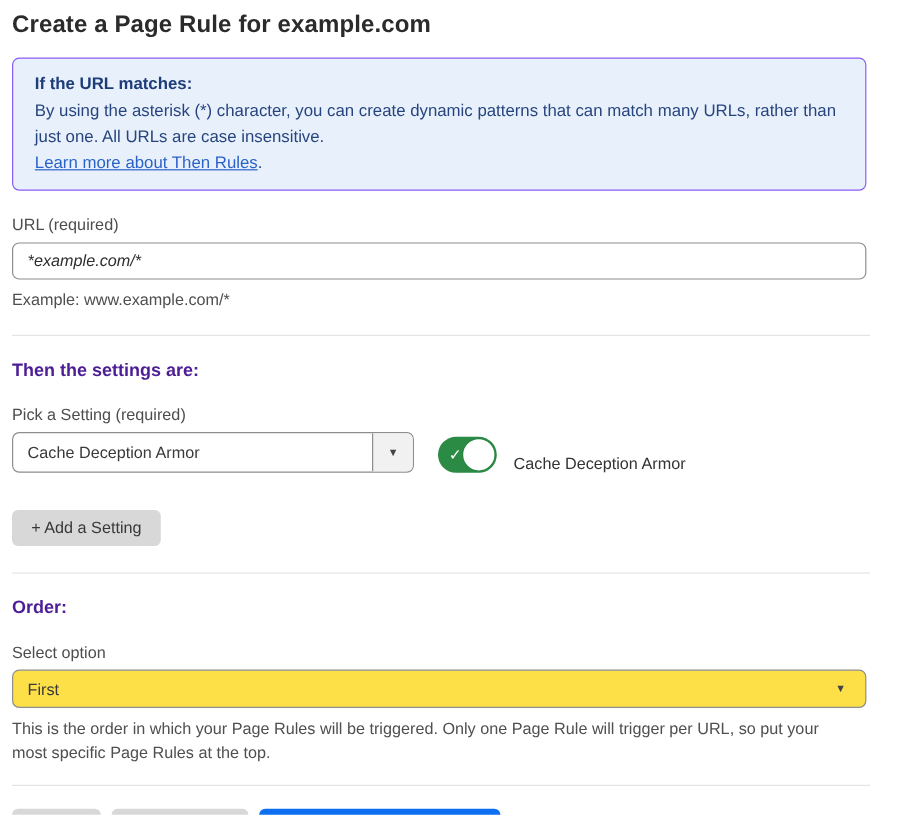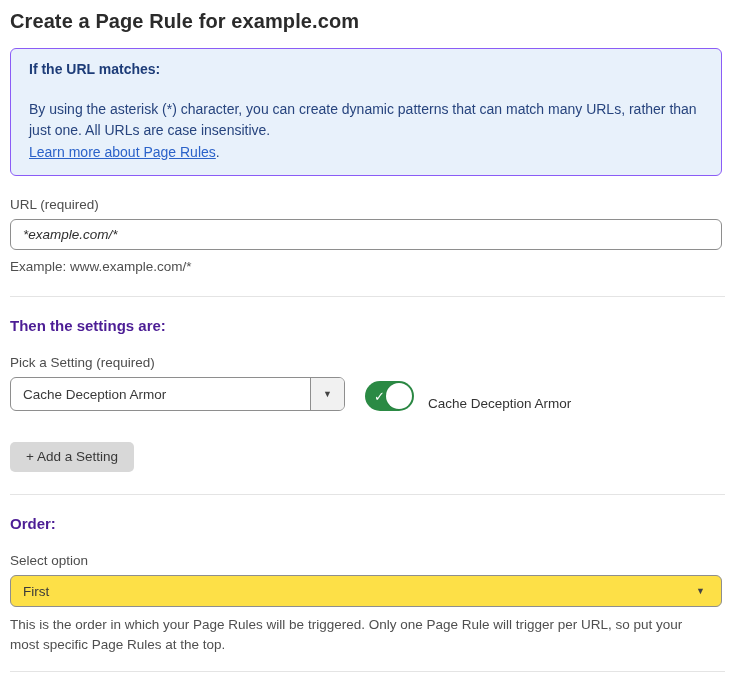--- a/index.html
+++ b/index.html
@@ -14,21 +14,21 @@
     background: #e8f1fb;
     border: 1px solid #8b5cf6;
     border-radius: 6px;
     padding: 10px 18px 12px 18px;
     width: 712px;
     color: #27447e;
     font-size: 14px;
     line-height: 21.5px;
   }
   .info-heading { font-weight: bold; color: #1d3c78; }
-  .info-body { margin-top: 18px; }
+  .info-body { margin-top: 1px; }
   .info-link { color: #2b62c9; text-decoration: underline; cursor: pointer; }
   .info-link-suffix { color: #27447e; }
 
   .field-label { display: block; margin-top: 21px; font-size: 13.5px; color: #4d4d4d; }
 
   .url-input {
     margin-top: 7px;
     width: 712px;
     height: 31px;
     border: 1px solid #8e8e8e;
@@ -117,21 +117,21 @@
 </head>
 <body>
 
 <div class="container">
 
   <h1 class="page-title">Create a Page Rule for example.com</h1>
 
   <div class="info-box">
     <div class="info-heading">If the URL matches:</div>
     <div class="info-body">By using the asterisk (*) character, you can create dynamic patterns that can match many URLs, rather than just one. All URLs are case insensitive.</div>
-    <div class="info-line"><a class="info-link">Learn more about Page Rules</a><span class="info-link-suffix">.</span></div>
+    <div class="info-line"><a class="info-link">Learn more about Then Rules</a><span class="info-link-suffix">.</span></div>
   </div>
 
   <label class="field-label">URL (required)</label>
   <input class="url-input" type="text" value="*example.com/*" style="">
   <div class="helper-text">Example: www.example.com/*</div>
 
   <hr class="divider divider-1">
 
   <h2 class="section-heading">Then the settings are:</h2>
 

